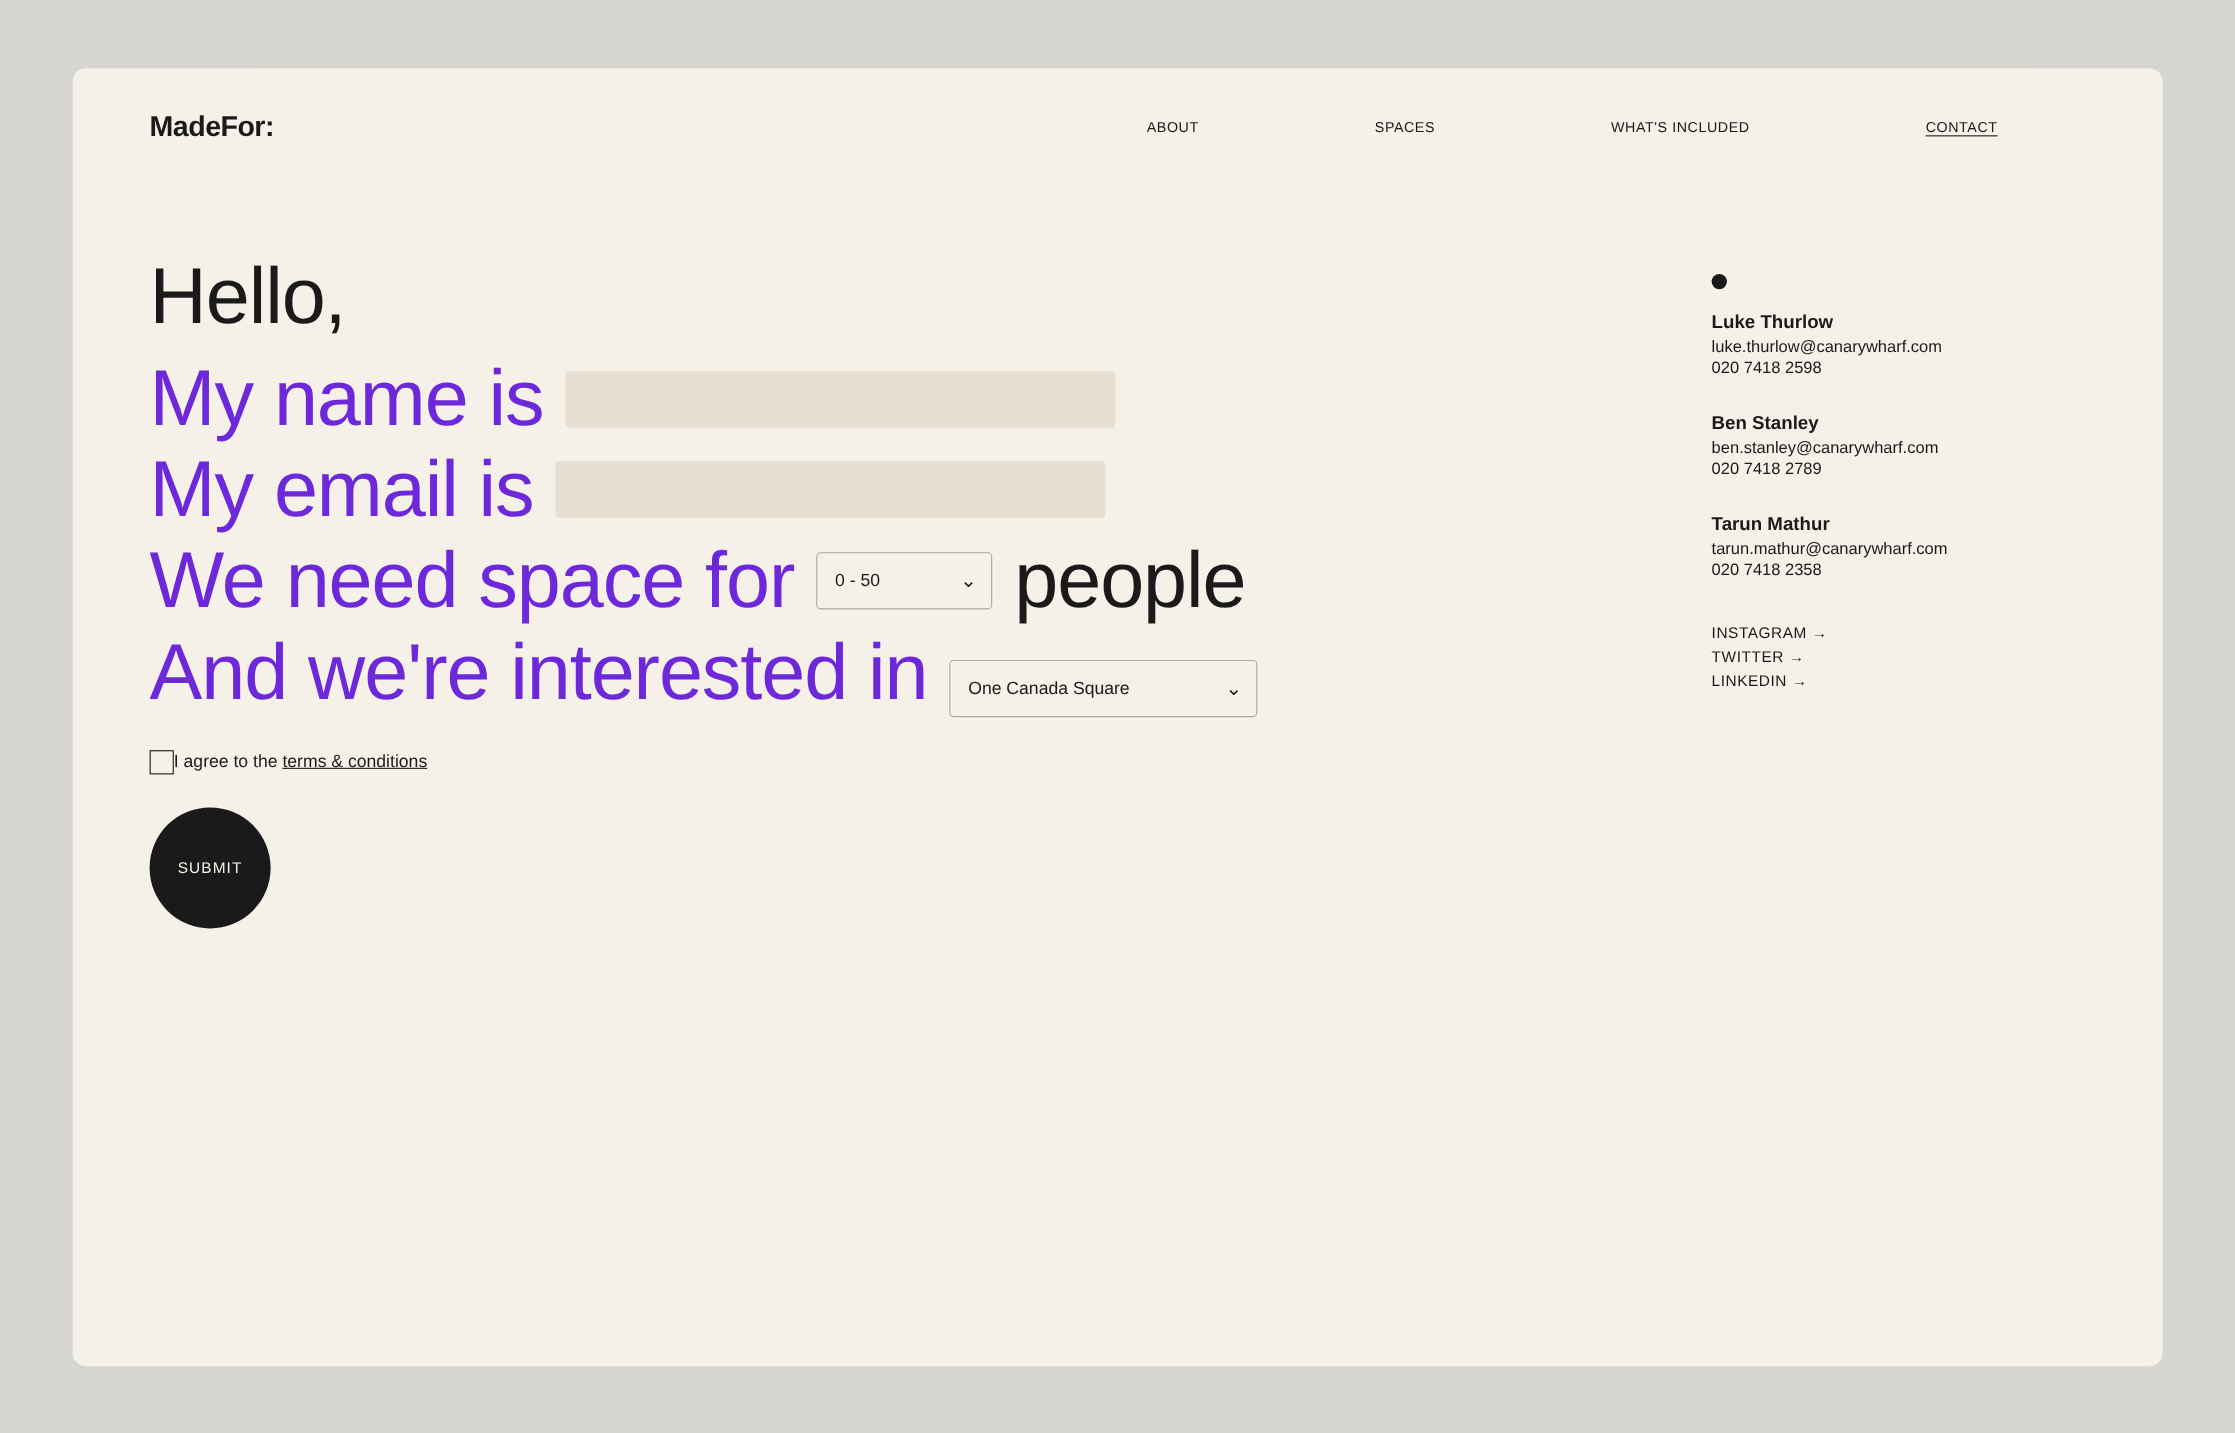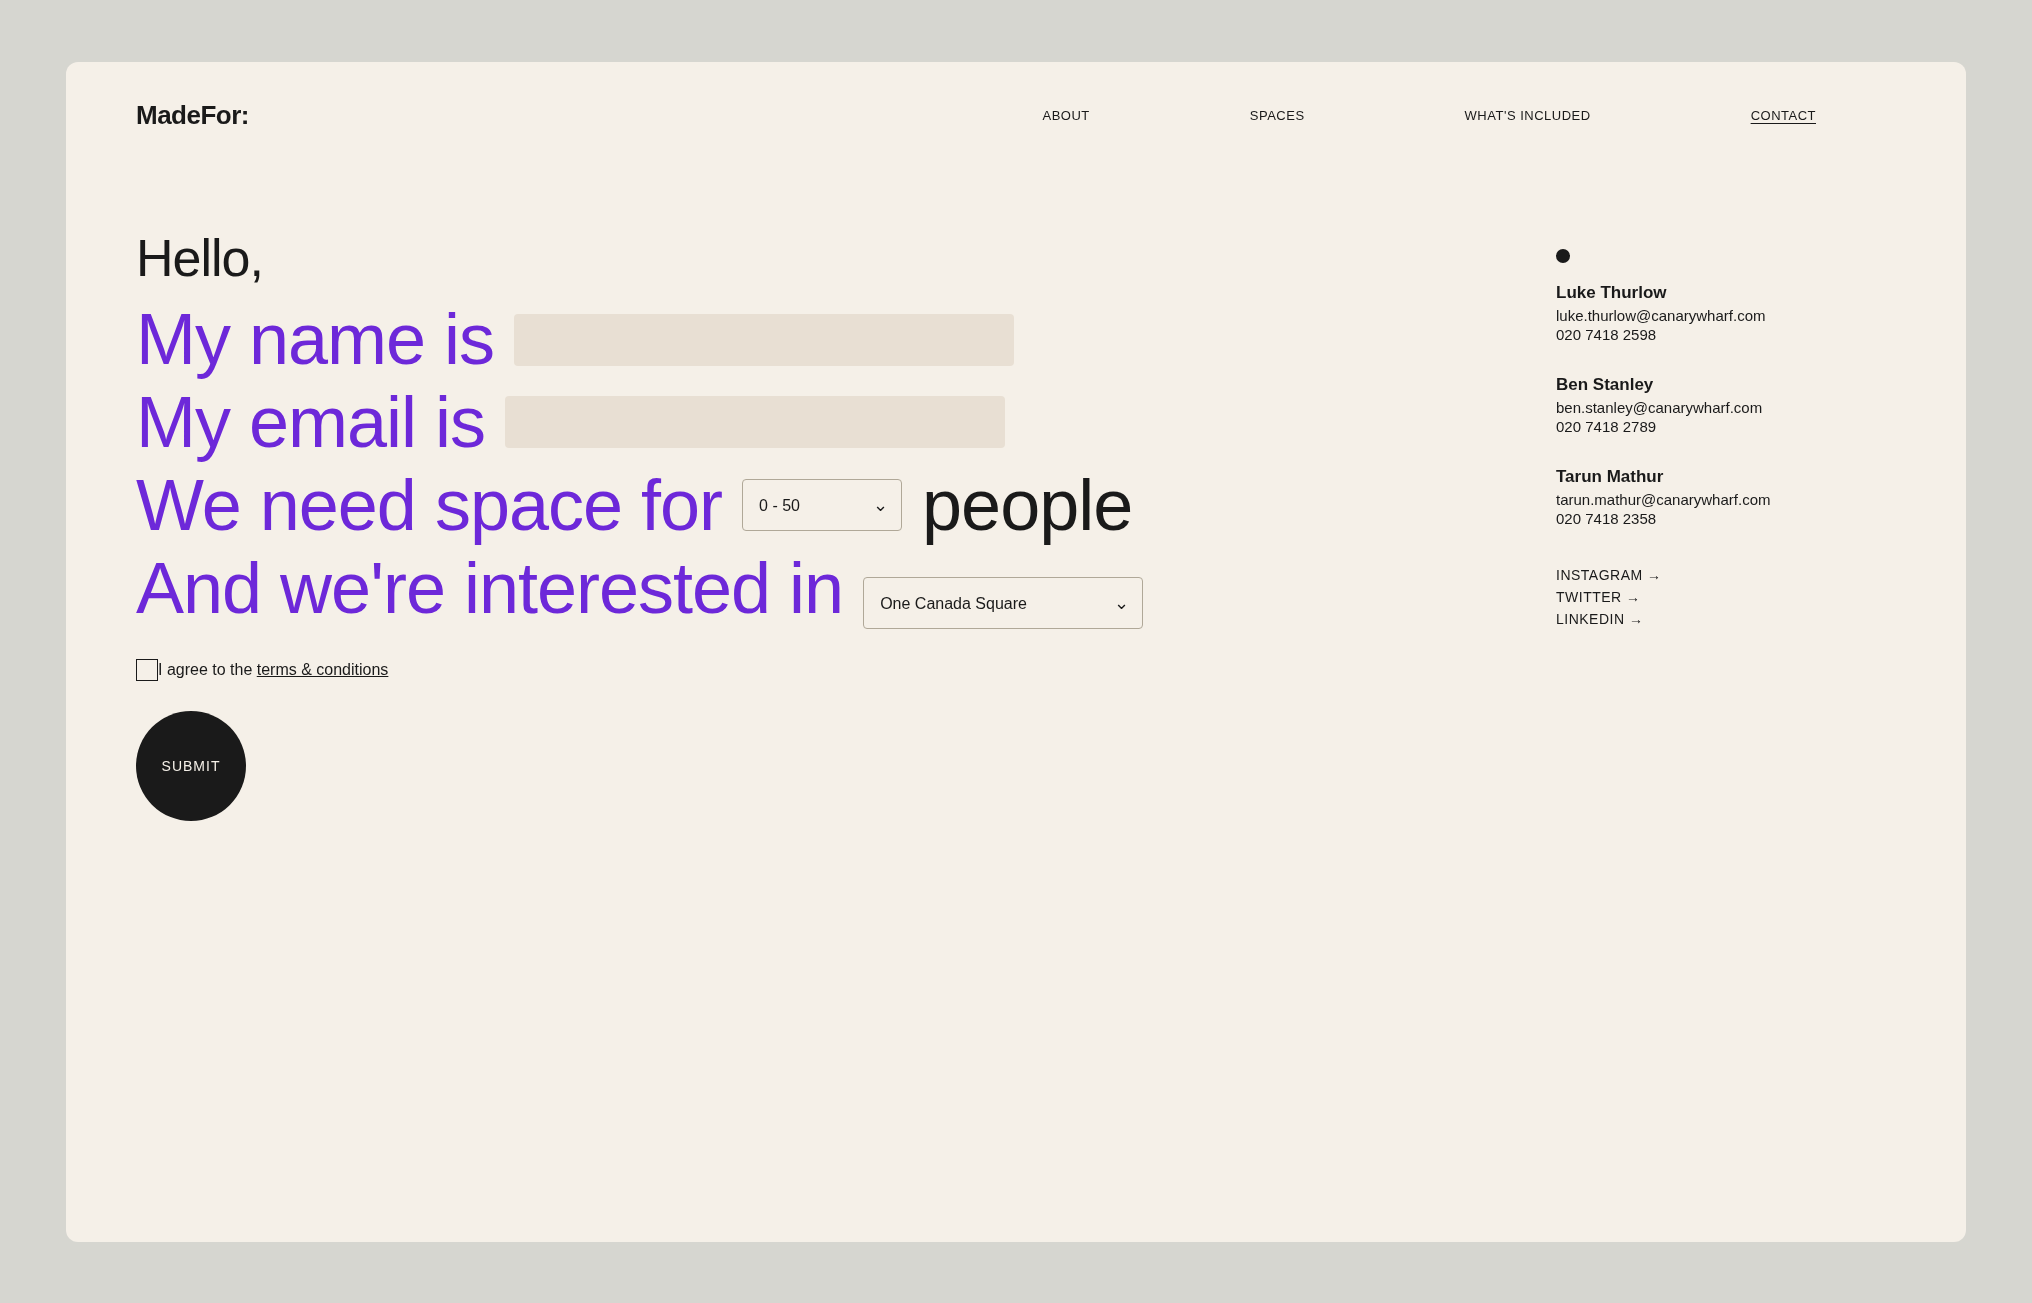--- a/index.html
+++ b/index.html
@@ -71,21 +71,21 @@
       gap: 40px;
     }
 
     
     .form-area {
       flex: 1;
       padding-right: 40px;
     }
 
     .hello-text {
-      font-size: 52px;
+      font-size: 72px;
       font-weight: 300;
       color: #1a1a1a;
       line-height: 1.15;
       letter-spacing: -1px;
       margin-bottom: 10px;
     }
 
     .form-rows {
       display: flex;
       flex-direction: column;

